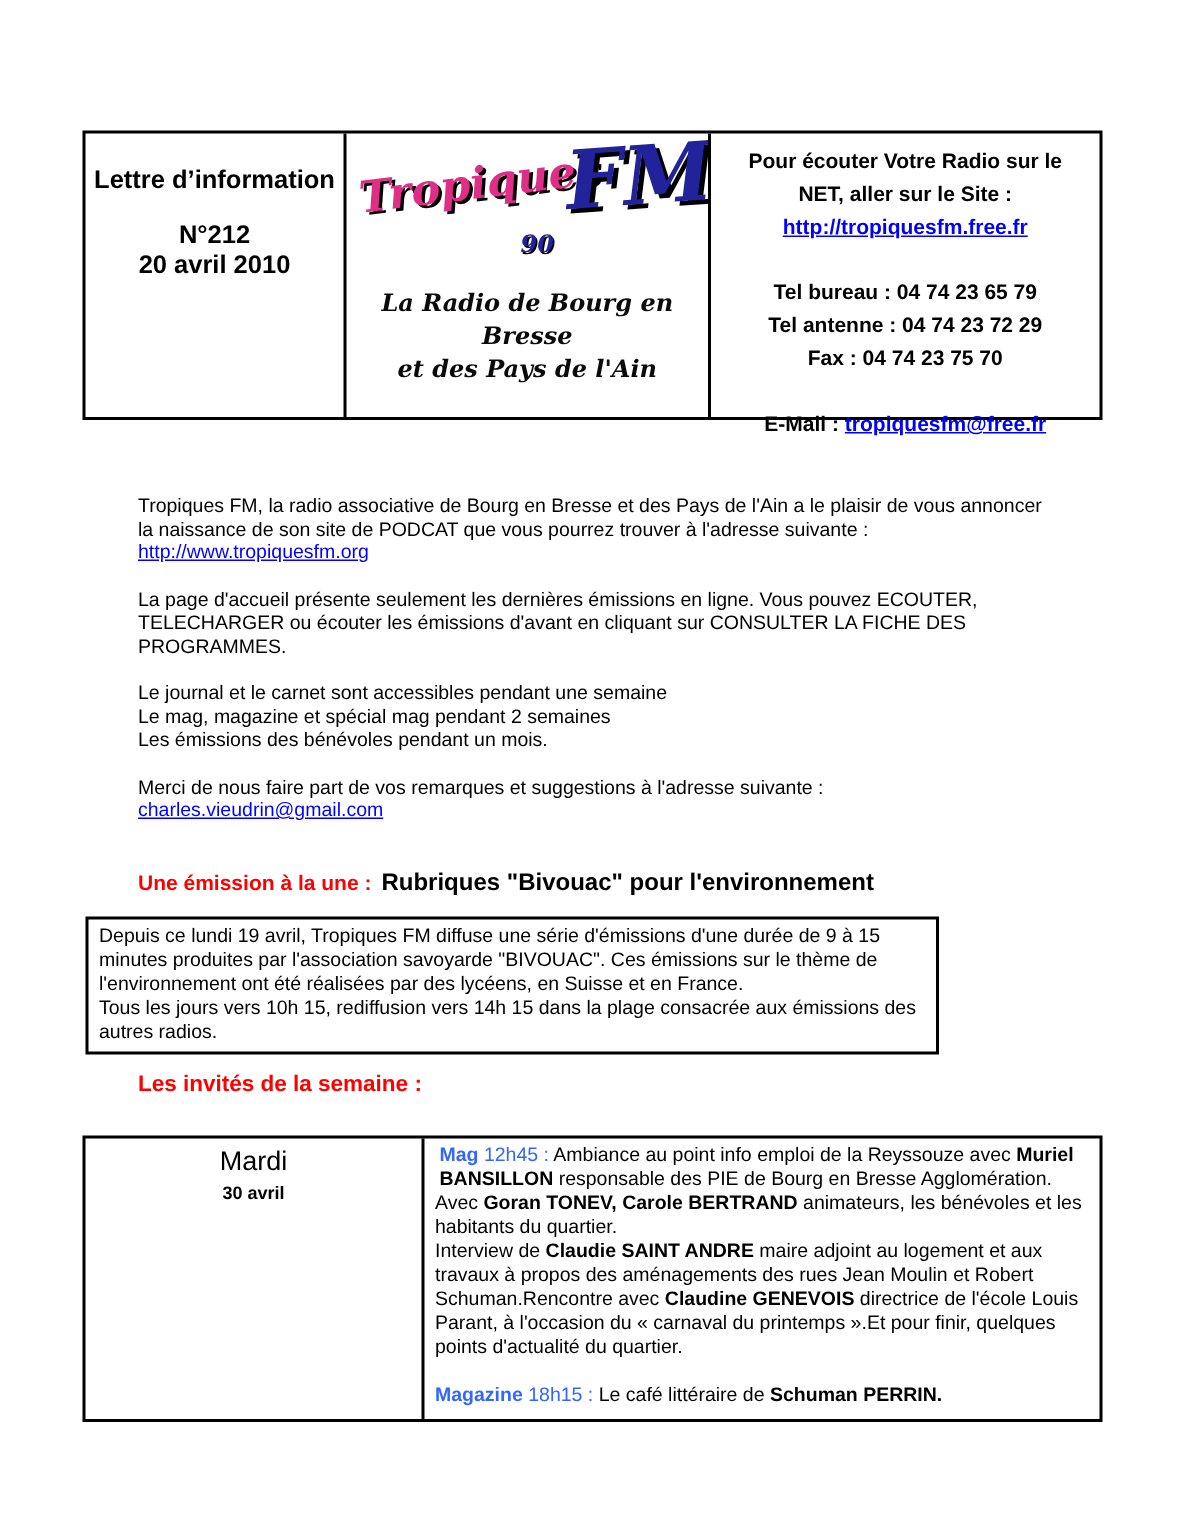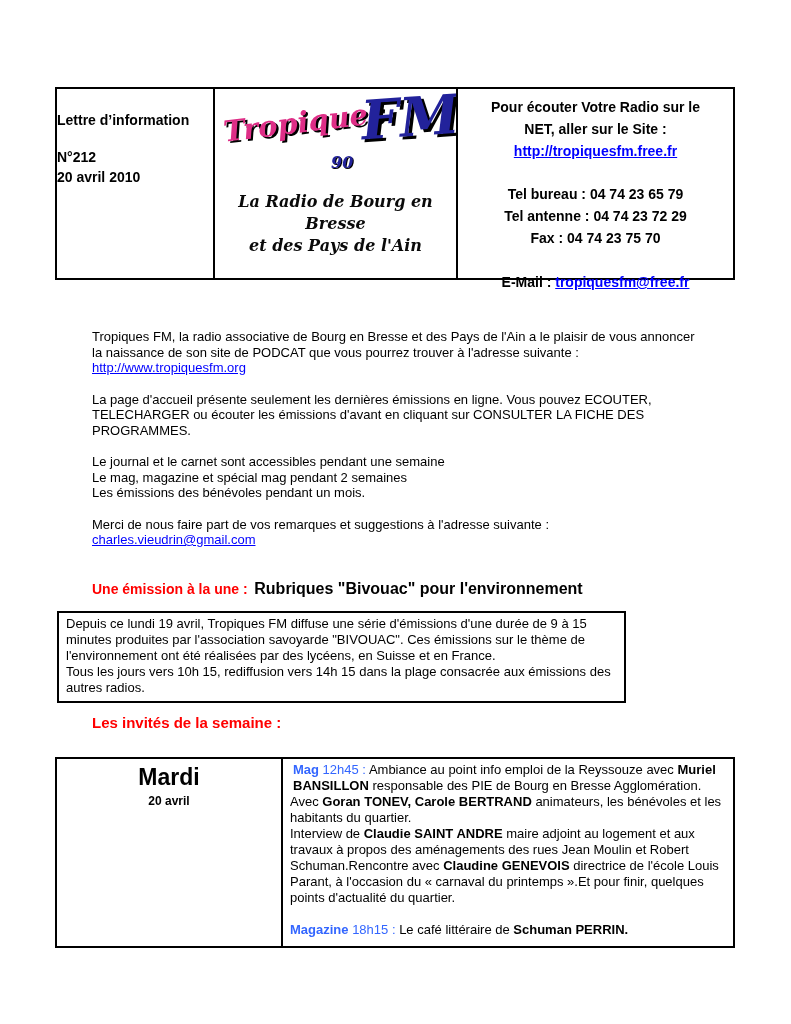--- a/index.html
+++ b/index.html
@@ -10,22 +10,22 @@
     --accent-blue:#3366FF;
   }
   html,body{margin:0;padding:0;background:#fff;}
   body{width:791px;height:1024px;font-family:"Liberation Sans",sans-serif;color:#000;}
   .page{position:relative;width:791px;height:1024px;background:#fff;overflow:hidden;}
 
   
   .header-table{position:absolute;left:55px;top:87px;width:680px;height:193px;
     display:flex;border:2px solid #000;box-sizing:border-box;}
   .cell{box-sizing:border-box;}
-  .cell-left{width:158px;border-right:2px solid #000;padding-top:21px;
-    font-weight:bold;font-size:14px;line-height:20px;}
+  .cell-left{width:174px;border-right:2px solid #000;padding-top:21px;text-align:center;
+    font-weight:bold;font-size:17px;line-height:20px;}
   .meta-title{margin-bottom:17px;}
   .cell-logo{width:243px;border-right:2px solid #000;position:relative;overflow:hidden;}
   .logo-art{position:relative;height:102px;}
   .logo-tropiques{position:absolute;left:8px;top:16px;font-family:"DejaVu Serif",serif;
     font-style:italic;font-weight:bold;font-size:29px;color:var(--brand-magenta);
     transform:rotate(-7deg);text-shadow:2px 2px 0 #000;white-space:nowrap;}
   .logo-90{position:absolute;left:116px;top:64px;font-family:"DejaVu Serif",serif;
     font-style:italic;font-weight:bold;font-size:16px;color:var(--brand-navy);
     text-shadow:1px 1px 0 #000;}
   .logo-fm{position:absolute;left:146px;top:-4px;font-family:"DejaVu Serif",serif;
@@ -52,21 +52,21 @@
     border:2px solid #000;padding:3px 7px 5px;font-size:13px;line-height:16px;}
 
   .guests-heading{position:absolute;left:92px;top:714px;margin:0;color:var(--heading-red);
     font-size:15px;font-weight:bold;}
 
   
   .program-table{position:absolute;left:55px;top:757px;width:680px;box-sizing:border-box;
     display:flex;border:2px solid #000;min-height:172px;}
   .prog-day-cell{width:226px;border-right:2px solid #000;box-sizing:border-box;
     text-align:center;padding-top:5px;}
-  .prog-day{font-size:23px;font-weight:bold;}
+  .prog-day{font-size:18px;font-weight:normal;}
   .prog-date{font-size:12px;font-weight:bold;margin-top:3px;}
   .prog-detail-cell{flex:1;padding:3px 6px 8px 7px;font-size:13px;line-height:16px;}
   .prog-block.first{padding-left:3px;}
   .prog-block.blank{height:16px;}
   .accent{color:var(--accent-blue);}
   .bold{font-weight:bold;}
   b{font-weight:bold;}
 </style>
 </head>
 <body>
@@ -134,21 +134,21 @@
   <div class="feature-box">
     <div>Depuis ce lundi 19 avril, Tropiques FM diffuse une série d'émissions d'une durée de 9 à 15 minutes produites par l'association savoyarde "BIVOUAC". Ces émissions sur le thème de l'environnement ont été réalisées par des lycéens, en Suisse et en France.</div>
     <div>Tous les jours vers 10h 15, rediffusion vers 14h 15 dans la plage consacrée aux émissions des autres radios.</div>
   </div>
 
   <h2 class="guests-heading">Les invités de la semaine :</h2>
 
   <div class="program-table">
     <div class="prog-day-cell">
       <div class="prog-day">Mardi</div>
-      <div class="prog-date">20 avril</div>
+      <div class="prog-date">30 avril</div>
     </div>
     <div class="prog-detail-cell">
       <div class="prog-block first">
         <span class="accent bold">Mag</span><span class="accent"> 12h45 : </span><span>Ambiance au point info emploi de la Reyssouze avec </span><b>Muriel BANSILLON</b><span> responsable des PIE de Bourg en Bresse Agglomération.</span>
       </div>
       <div class="prog-block">
         <span>Avec </span><b>Goran TONEV, Carole BERTRAND</b><span> animateurs, les bénévoles et les habitants du quartier.</span>
       </div>
       <div class="prog-block">
         <span>Interview de </span><b>Claudie SAINT ANDRE</b><span> maire adjoint au logement et aux travaux à propos des aménagements des rues Jean Moulin et  Robert Schuman.Rencontre avec </span><b>Claudine GENEVOIS</b><span> directrice de l'école Louis Parant, à l'occasion du « carnaval du printemps ».Et pour finir, quelques points d'actualité du quartier.</span>

